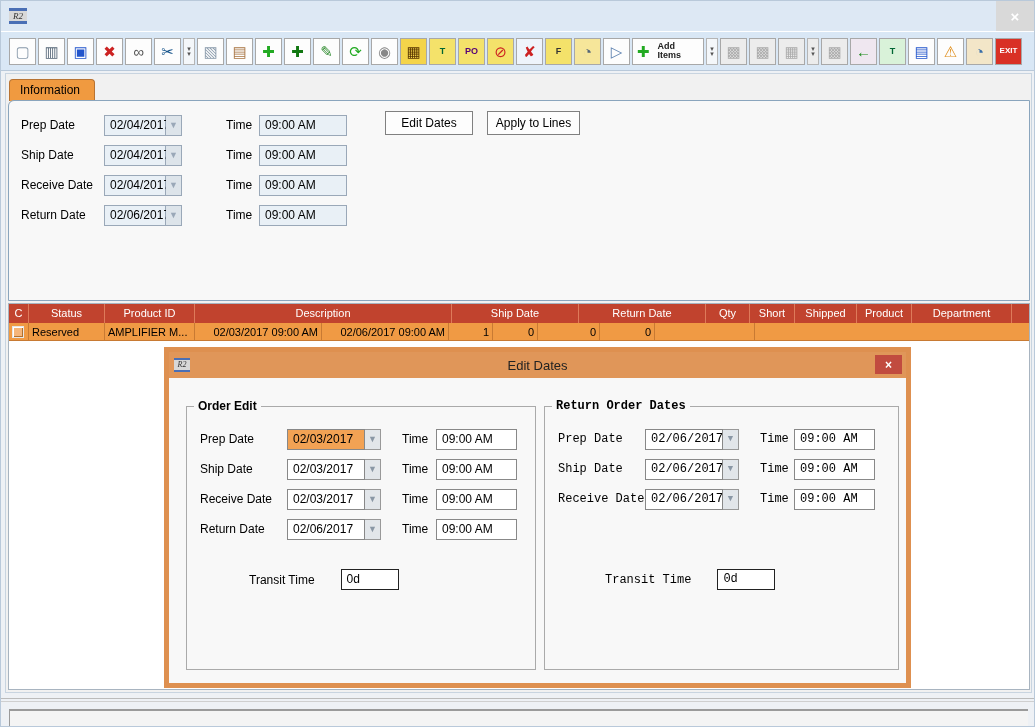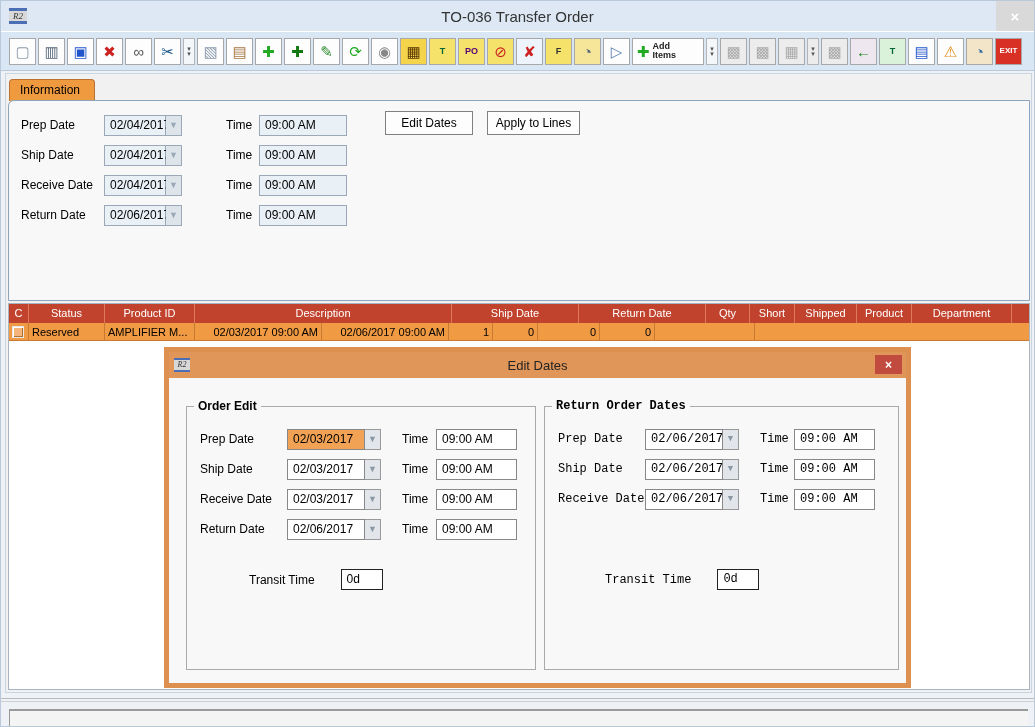--- a/index.html
+++ b/index.html
@@ -11,21 +11,21 @@
   .appicon { width:18px; height:16px; margin-left:8px; background:#d8d8d8; border-top:3px solid #4a6fb5; border-bottom:3px solid #4a6fb5; font-family:"Liberation Serif", serif; font-style:italic; font-size:9px; color:#333; text-align:center; line-height:10px; }
   .win-title { position:absolute; left:0; right:0; text-align:center; font-size:15px; color:#333; }
   .win-close { position:absolute; right:0; top:0; width:38px; height:30px; background:#d9d9d9; color:#fff; font-size:15px; font-weight:bold; display:flex; align-items:center; justify-content:center; cursor:default; }
 
   
   .toolbar { position:absolute; left:0; top:30px; width:100%; height:40px; background:#d9e7f5; border-top:1px solid #ffffff; border-bottom:1px solid #b9c9da; display:flex; align-items:center; padding-left:8px; }
   .tbtn { width:27px; height:27px; background:#fdfdfd; border:1px solid #a8a8a8; margin-right:2px; display:flex; align-items:center; justify-content:center; font-size:15px; flex:none; overflow:hidden; }
   .tbtn .tglyph { line-height:1; }
   .tbtn.small-text .tglyph { font-size:9px; font-weight:bold; }
   .tbtn.twide { width:72px; justify-content:flex-start; padding-left:4px; }
-  .tbtn.twide .tlabel { font-size:9px; font-weight:bold; line-height:9px; width:32px; margin-left:3px; color:#222; }
+  .tbtn.twide .tlabel { font-size:9px; font-weight:bold; line-height:9px; width:32px; margin-left:8px; color:#222; }
   .tbtn.tdd { width:12px; background:#f4f7fa; border:1px solid #b5b5b5; flex-direction:column; }
   .tbtn.tdd span { font-size:7px; line-height:5px; color:#555; }
   .tbtn.tdis { background:#ececec; }
   .tbtn.texit .tglyph { font-size:8px; font-weight:bold; letter-spacing:0; }
 
   
   .content { position:absolute; left:4px; top:72px; width:1027px; height:620px; background:#f1f1f1; border:1px solid #c8d4e0; }
 
   .tabs { position:absolute; left:3px; top:5px; display:flex;flex-direction:column; }
   .tab { background:#f09a40; border:1px solid #b87333; border-bottom:none; border-radius:4px 4px 0 0; padding:3px 14px 4px 10px; margin-right:3px; font-size:12px; color:#000; }
@@ -71,34 +71,33 @@
   .drow { display:flex; align-items:center; height:30px; padding-left:13px; }
   .drows { padding-top:17px; }
   .dlabel { width:87px; font-size:12px; }
   .dfield { width:78px; height:21px; background:#fff; border:1px solid #888; font-size:12px; line-height:19px; padding-left:5px; }
   .dfield.hl { background:#f2a254; }
   .ddbtn { width:16px; height:21px; background:#e2e6ea; border:1px solid #999; border-left:none; color:#8a97a5; font-size:9px; text-align:center; line-height:19px; }
   .dtime-label { margin-left:21px; width:34px; font-size:12px; }
   .dtfield { width:81px; height:21px; background:#fff; border:1px solid #888; font-size:12px; line-height:19px; padding-left:5px; }
   .transit-row { position:absolute; top:162px; left:0; display:flex; align-items:center; }
   .transit-label { font-size:12px; }
-  .transit-field { width:42px; height:21px; background:#fff; border:1px solid #222; font-size:12px; line-height:19px; padding-left:5px; }
+  .transit-field { width:58px; height:21px; background:#fff; border:1px solid #222; font-size:12px; line-height:19px; padding-left:5px; }
   .group.order  .transit-label { margin-left:62px; }
   .group.order  .transit-field { margin-left:26px; }
   .group.return .transit-label { margin-left:60px; }
   .group.return .transit-field { margin-left:26px; }
 </style>
 </head>
 <body>
 
 <div class="window">
 
   <div class="titlebar">
     <div class="appicon">R2</div>
-    <div class="win-title">TO-036 Transfer Order</div>
     <div class="win-close">×</div>
   </div>
 
   <div class="toolbar" id="toolbar">
       <div class="tbtn">
         <span class="tglyph" style="color: rgb(136, 153, 170);">▢</span>
       </div>
       <div class="tbtn">
         <span class="tglyph" style="color: rgb(85, 102, 119);">▥</span>
       </div>

